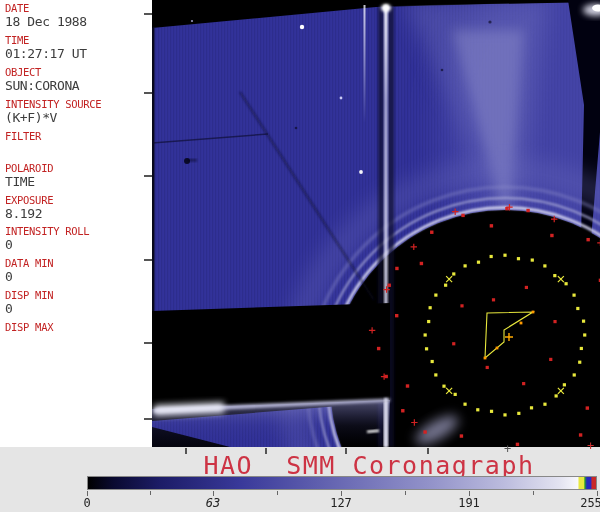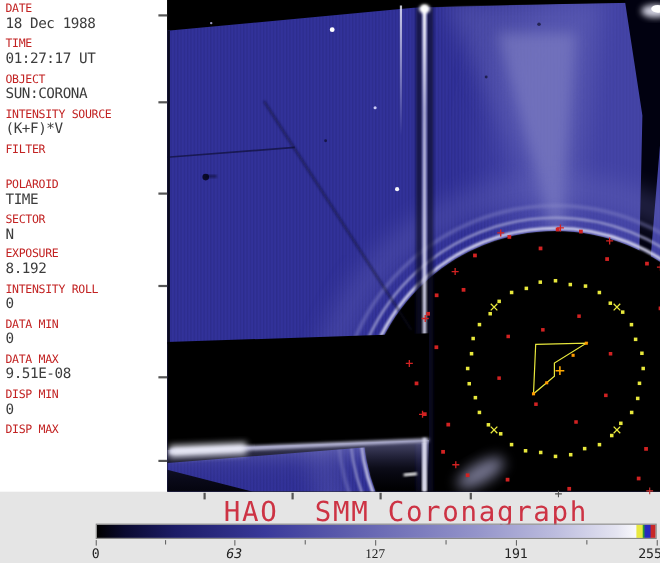--- a/index.html
+++ b/index.html
@@ -47,38 +47,30 @@
         <div class="value">(K+F)*V</div>
       </div>
       <div class="field">
         <div class="label">FILTER</div>
       </div>
       <div class="field">
         <div class="label">POLAROID</div>
         <div class="value">TIME</div>
       </div>
       <div class="field">
-        <div class="label">SECTOR</div>
-        <div class="value">N</div>
-      </div>
-      <div class="field">
         <div class="label">EXPOSURE</div>
         <div class="value">8.192</div>
       </div>
       <div class="field">
         <div class="label">INTENSITY ROLL</div>
         <div class="value">0</div>
       </div>
       <div class="field">
         <div class="label">DATA MIN</div>
         <div class="value">0</div>
-      </div>
-      <div class="field">
-        <div class="label">DATA MAX</div>
-        <div class="value">9.51E-08</div>
       </div>
       <div class="field">
         <div class="label">DISP MIN</div>
         <div class="value">0</div>
       </div>
       <div class="field">
         <div class="label">DISP MAX</div>
       </div>
     </div>
 
@@ -311,21 +303,21 @@
   <div class="colorbar" id="colorbar" style="background: linear-gradient(90deg, rgb(0, 0, 0) 0%, rgb(10, 10, 48) 5%, rgb(28, 28, 102) 14%, rgb(57, 57, 154) 30%, rgb(106, 106, 180) 50%, rgb(148, 148, 202) 68%, rgb(188, 188, 222) 82%, rgb(228, 228, 241) 93%, rgb(248, 248, 252) 96.4%, rgb(232, 232, 64) 96.7%, rgb(232, 232, 64) 97.6%, rgb(40, 160, 40) 97.8%, rgb(40, 40, 192) 98.2%, rgb(40, 40, 192) 99%, rgb(200, 40, 40) 99.2%, rgb(200, 40, 40) 100%);"></div>
   <div id="cb-ticks">
       <div class="cb-tick" style="left: 87px; height: 5px;"></div>
       <div class="cb-tick" style="left: 150px; height: 4px;"></div>
       <div class="cb-label" style="left: 87px;">0</div>
       <div class="cb-tick" style="left: 213px; height: 5px;"></div>
       <div class="cb-tick" style="left: 277px; height: 4px;"></div>
       <div class="cb-label" style="left: 213px; font-style: italic;">63</div>
       <div class="cb-tick" style="left: 341px; height: 5px;"></div>
       <div class="cb-tick" style="left: 405px; height: 4px;"></div>
-      <div class="cb-label" style="left: 341px; font-family: Liberation Serif, serif;">127</div>
+      <div class="cb-label" style="left: 341px;">127</div>
       <div class="cb-tick" style="left: 469px; height: 5px;"></div>
       <div class="cb-tick" style="left: 533px; height: 4px;"></div>
       <div class="cb-label" style="left: 469px;">191</div>
       <div class="cb-tick" style="left: 597px; height: 5px;"></div>
       <div class="cb-label" style="left: 591px;">255</div>
     </div>
 
 </div>
 
 </body></html>

